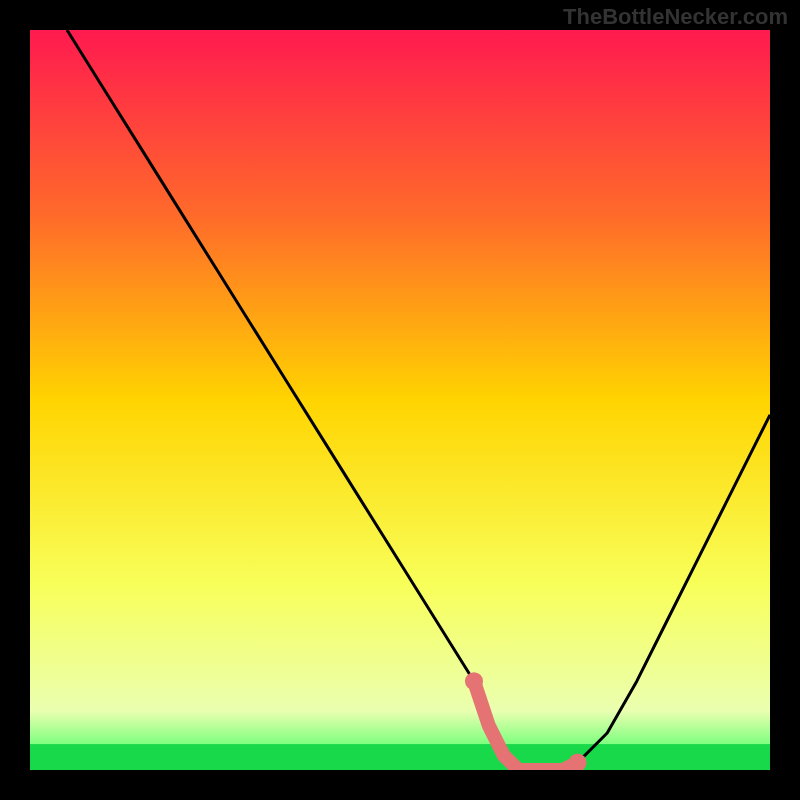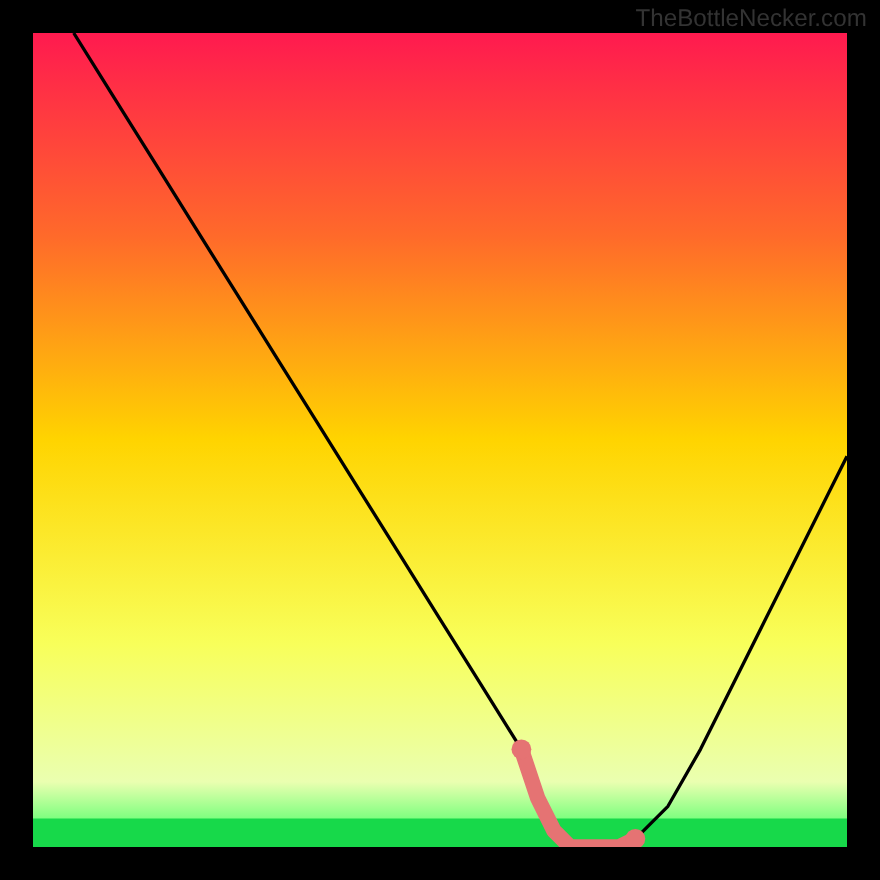--- a/index.html
+++ b/index.html
@@ -10,21 +10,21 @@
     overflow: hidden;
     position: relative;
     font-family: Arial, sans-serif;
   }
   .watermark {
     position: absolute;
     top: 4px;
     right: 12px;
     color: #333;
     font-size: 22px;
-    font-weight: normal;
+    font-weight: bold;
     z-index: 10;
   }
   .chart-container {
     position: absolute;
     top: 30px;
     left: 30px;
     width: 740px;
     height: 740px;
   }
   svg {

